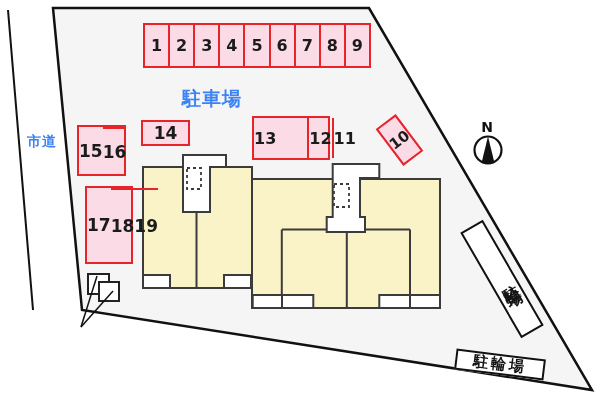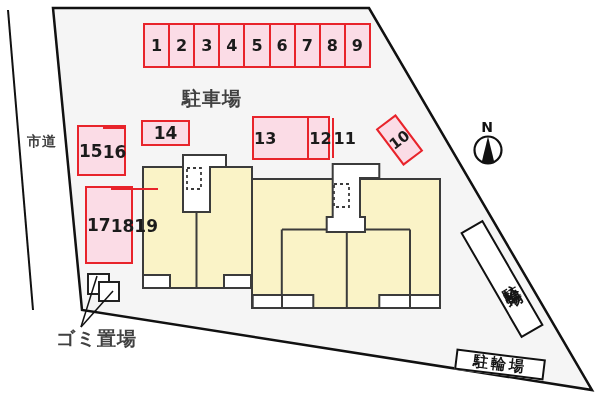--- a/index.html
+++ b/index.html
@@ -10,21 +10,21 @@
   .canvas{position:relative;width:600px;height:400px;background:#fff;overflow:hidden;
           font-family:"DejaVu Sans","Liberation Sans",sans-serif;}
   .layer{position:absolute;left:0;top:0;}
   .abs{position:absolute;box-sizing:border-box;}
   .pbox{background:var(--pink);border:2px solid var(--red);display:flex;}
   .pcell{flex:1;display:flex;align-items:center;justify-content:center;
          font-weight:bold;color:var(--txt);}
   .prow .pcell + .pcell{border-left:2px solid var(--red);}
   .pcol{}
   .pcol .pcell + .pcell{border-top:2px solid var(--red);}
-  .lbl{position:absolute;font-weight:bold;color:#404040;white-space:nowrap;letter-spacing:1px;}
+  .lbl{position:absolute;font-weight:bold;color:#3b82f6;white-space:nowrap;letter-spacing:1px;}
   .bike{background:#fff;border:2px solid var(--ink);display:flex;align-items:center;
         justify-content:center;font-weight:bold;color:#151515;}
   .north-n{position:absolute;font-weight:bold;color:#111;font-size:14px;width:16px;text-align:center;}
 </style>
 </head>
 <body>
 
 <div class="canvas">
 
   <svg class="layer" width="600" height="400" viewBox="0 0 600 400">
@@ -97,21 +97,20 @@
   </div>
 
   <div class="abs bike" style="left:489px;top:218px;width:26px;height:122px;transform:rotate(-30deg);
        writing-mode:vertical-rl;font-size:16px;letter-spacing:3px;">駐輪場</div>
 
   <div class="abs bike" style="left:455px;top:354px;width:90px;height:21px;transform:rotate(7deg);
        font-size:15px;letter-spacing:3px;">駐輪場</div>
 
   <div class="lbl" style="left:27px;top:133px;font-size:14px;">市道</div>
   <div class="lbl" style="left:182px;top:86px;font-size:19px;">駐車場</div>
-  <div class="lbl" style="left:56px;top:326px;font-size:19px;">ゴミ置場</div>
 
   <div class="north-n" style="left:479px;top:119px;">N</div>
   <svg class="abs" style="left:470px;top:131px;" width="36" height="36" viewBox="0 0 36 36">
     <circle cx="18" cy="19" r="13.5" fill="#fff" stroke="#111" stroke-width="2.2"></circle>
     <polygon points="18,5.5 11.5,32 24.5,32" fill="#111"></polygon>
   </svg>
 
 </div>
 
 </body></html>

